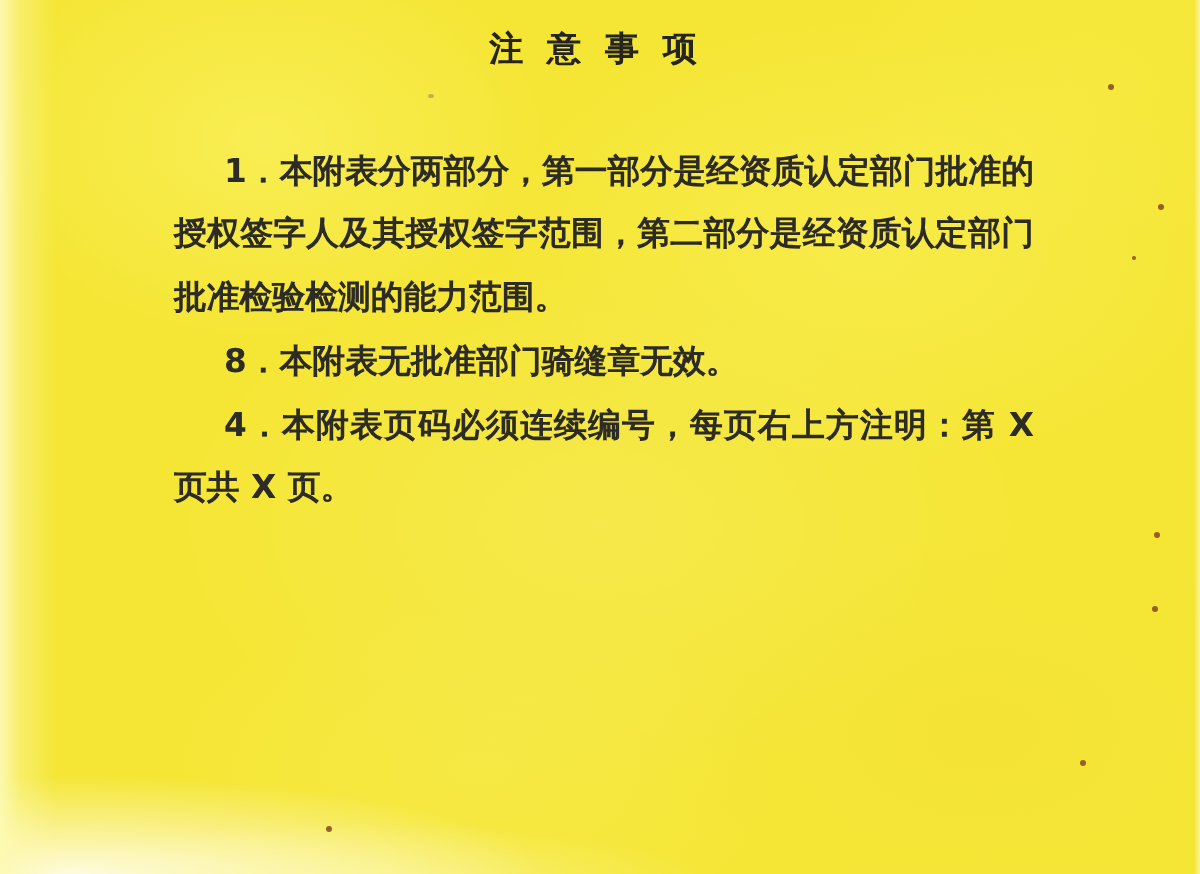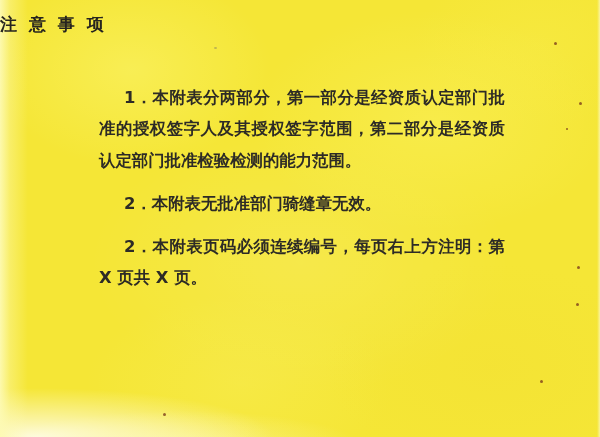--- a/index.html
+++ b/index.html
@@ -27,39 +27,39 @@
       radial-gradient(ellipse 240px 150px at 82% 84%, rgba(243,222,50,0.35), rgba(243,222,50,0) 70%),
       radial-gradient(ellipse 220px 130px at 40% 88%, rgba(250,242,110,0.25), rgba(250,242,110,0) 70%),
       radial-gradient(ellipse 180px 120px at 90% 10%, rgba(250,238,80,0.30), rgba(250,238,80,0) 70%);
   }
   .title {
     position: absolute;
     top: 13px;
     left: 0;
     width: 596px;
     margin: 0;
-    text-align: left;
+    text-align: center;
     font-size: 17px;
     font-weight: 700;
     letter-spacing: 3px;
     color: #26241f;
   }
   .body-text {
     position: absolute;
     left: 87px;
     top: 70px;
     width: 430px;
     font-size: 16.4px;
     line-height: 31.3px;
     font-weight: 600;
     color: #2d2b26;
     text-align: justify;
   }
   .body-text p {
-    margin: 12px;
+    margin: 0;
     text-indent: 25px;
   }
   .body-text p + p { margin-top: 1px; }
   .speck {
     position: absolute;
     border-radius: 50%;
     background: rgba(125,63,28,0.8);
     pointer-events: none;
   }
   .speck.faint { background: rgba(120,115,100,0.45); }
@@ -67,22 +67,22 @@
 </head>
 <body>
 
 <div class="page">
   <div class="texture"></div>
 
   <h1 class="title">注 意 事 项</h1>
 
   <div class="body-text">
     <p>1．本附表分两部分，第一部分是经资质认定部门批准的授权签字人及其授权签字范围，第二部分是经资质认定部门批准检验检测的能力范围。</p>
-    <p>2．本附表无批准部门骑缝章无效。</p>
-    <p>2．本附表页码必须连续编号，每页右上方注明：第 X 页共 X 页。</p>
+    <p>8．本附表无批准部门骑缝章无效。</p>
+    <p>4．本附表页码必须连续编号，每页右上方注明：第 X 页共 X 页。</p>
   </div>
 
   <span class="speck" style="left:554px; top:42px;  width:3px; height:3px;"></span>
   <span class="speck" style="left:579px; top:102px; width:3px; height:3px;"></span>
   <span class="speck" style="left:566px; top:128px; width:2px; height:2px;"></span>
   <span class="speck" style="left:577px; top:266px; width:3px; height:3px;"></span>
   <span class="speck" style="left:576px; top:303px; width:3px; height:3px;"></span>
   <span class="speck" style="left:540px; top:380px; width:3px; height:3px;"></span>
   <span class="speck" style="left:163px; top:413px; width:3px; height:3px;"></span>
   <span class="speck faint" style="left:214px; top:47px; width:3px; height:2px;"></span>

